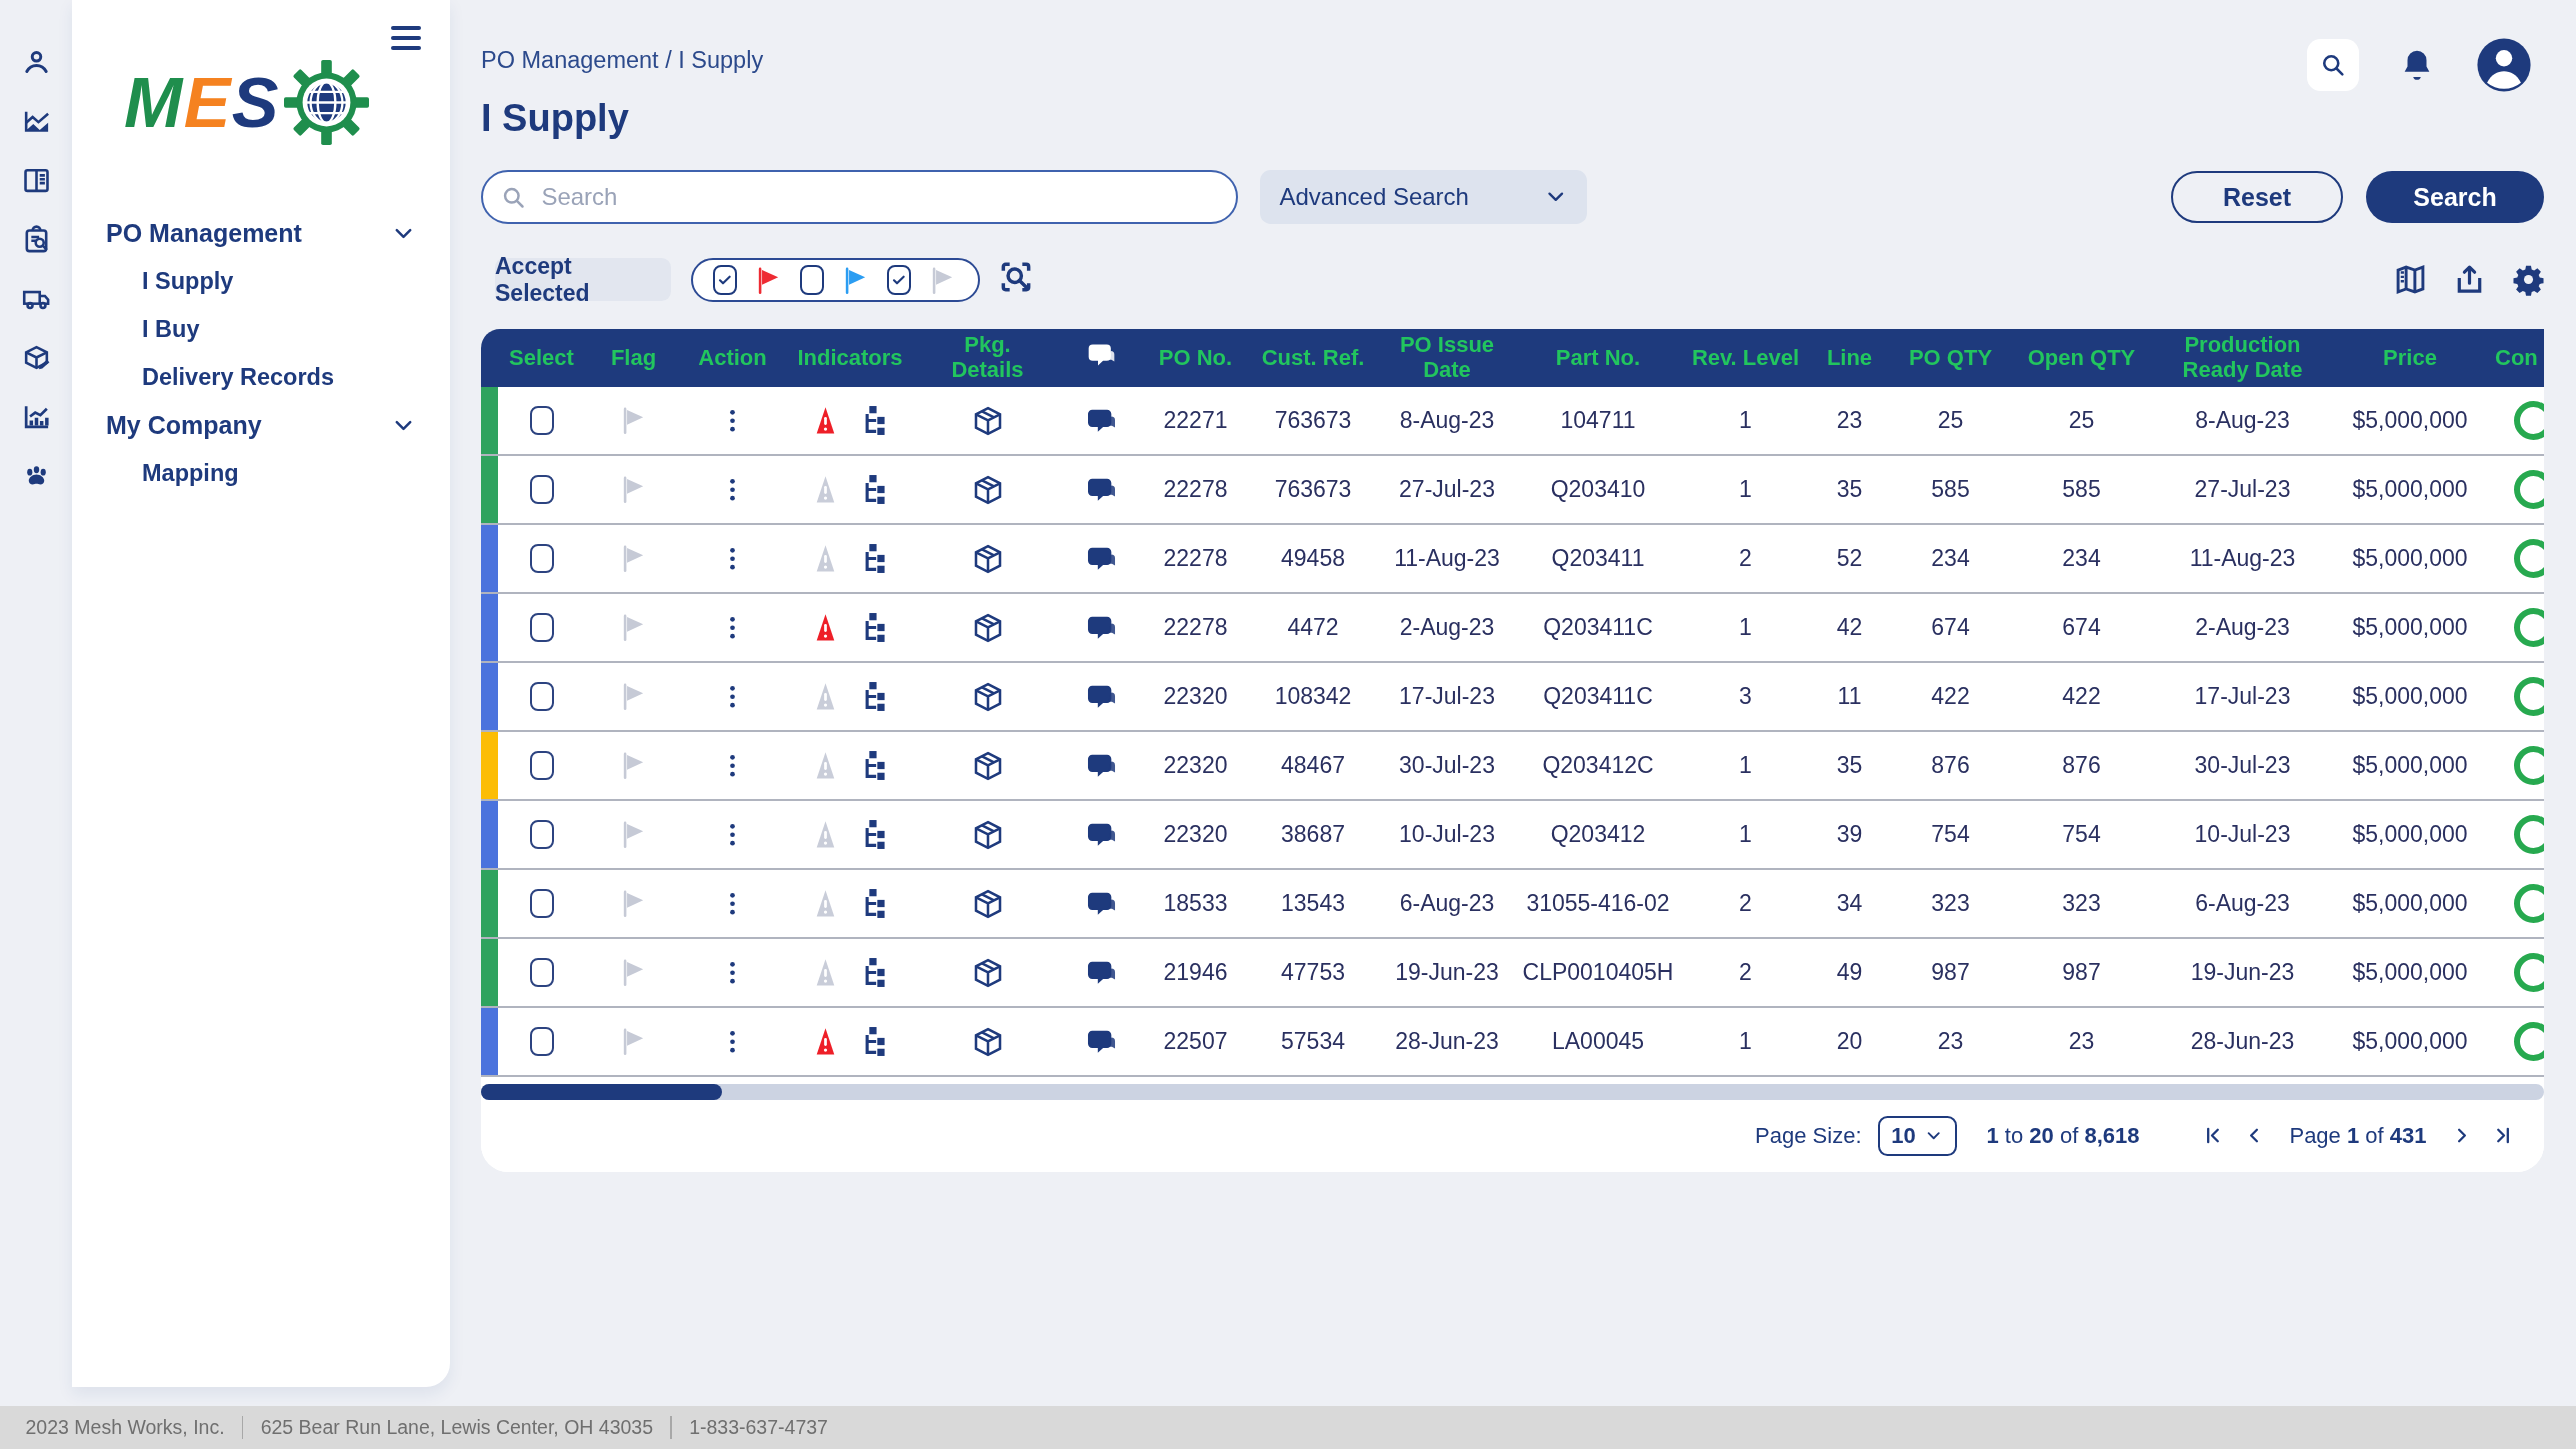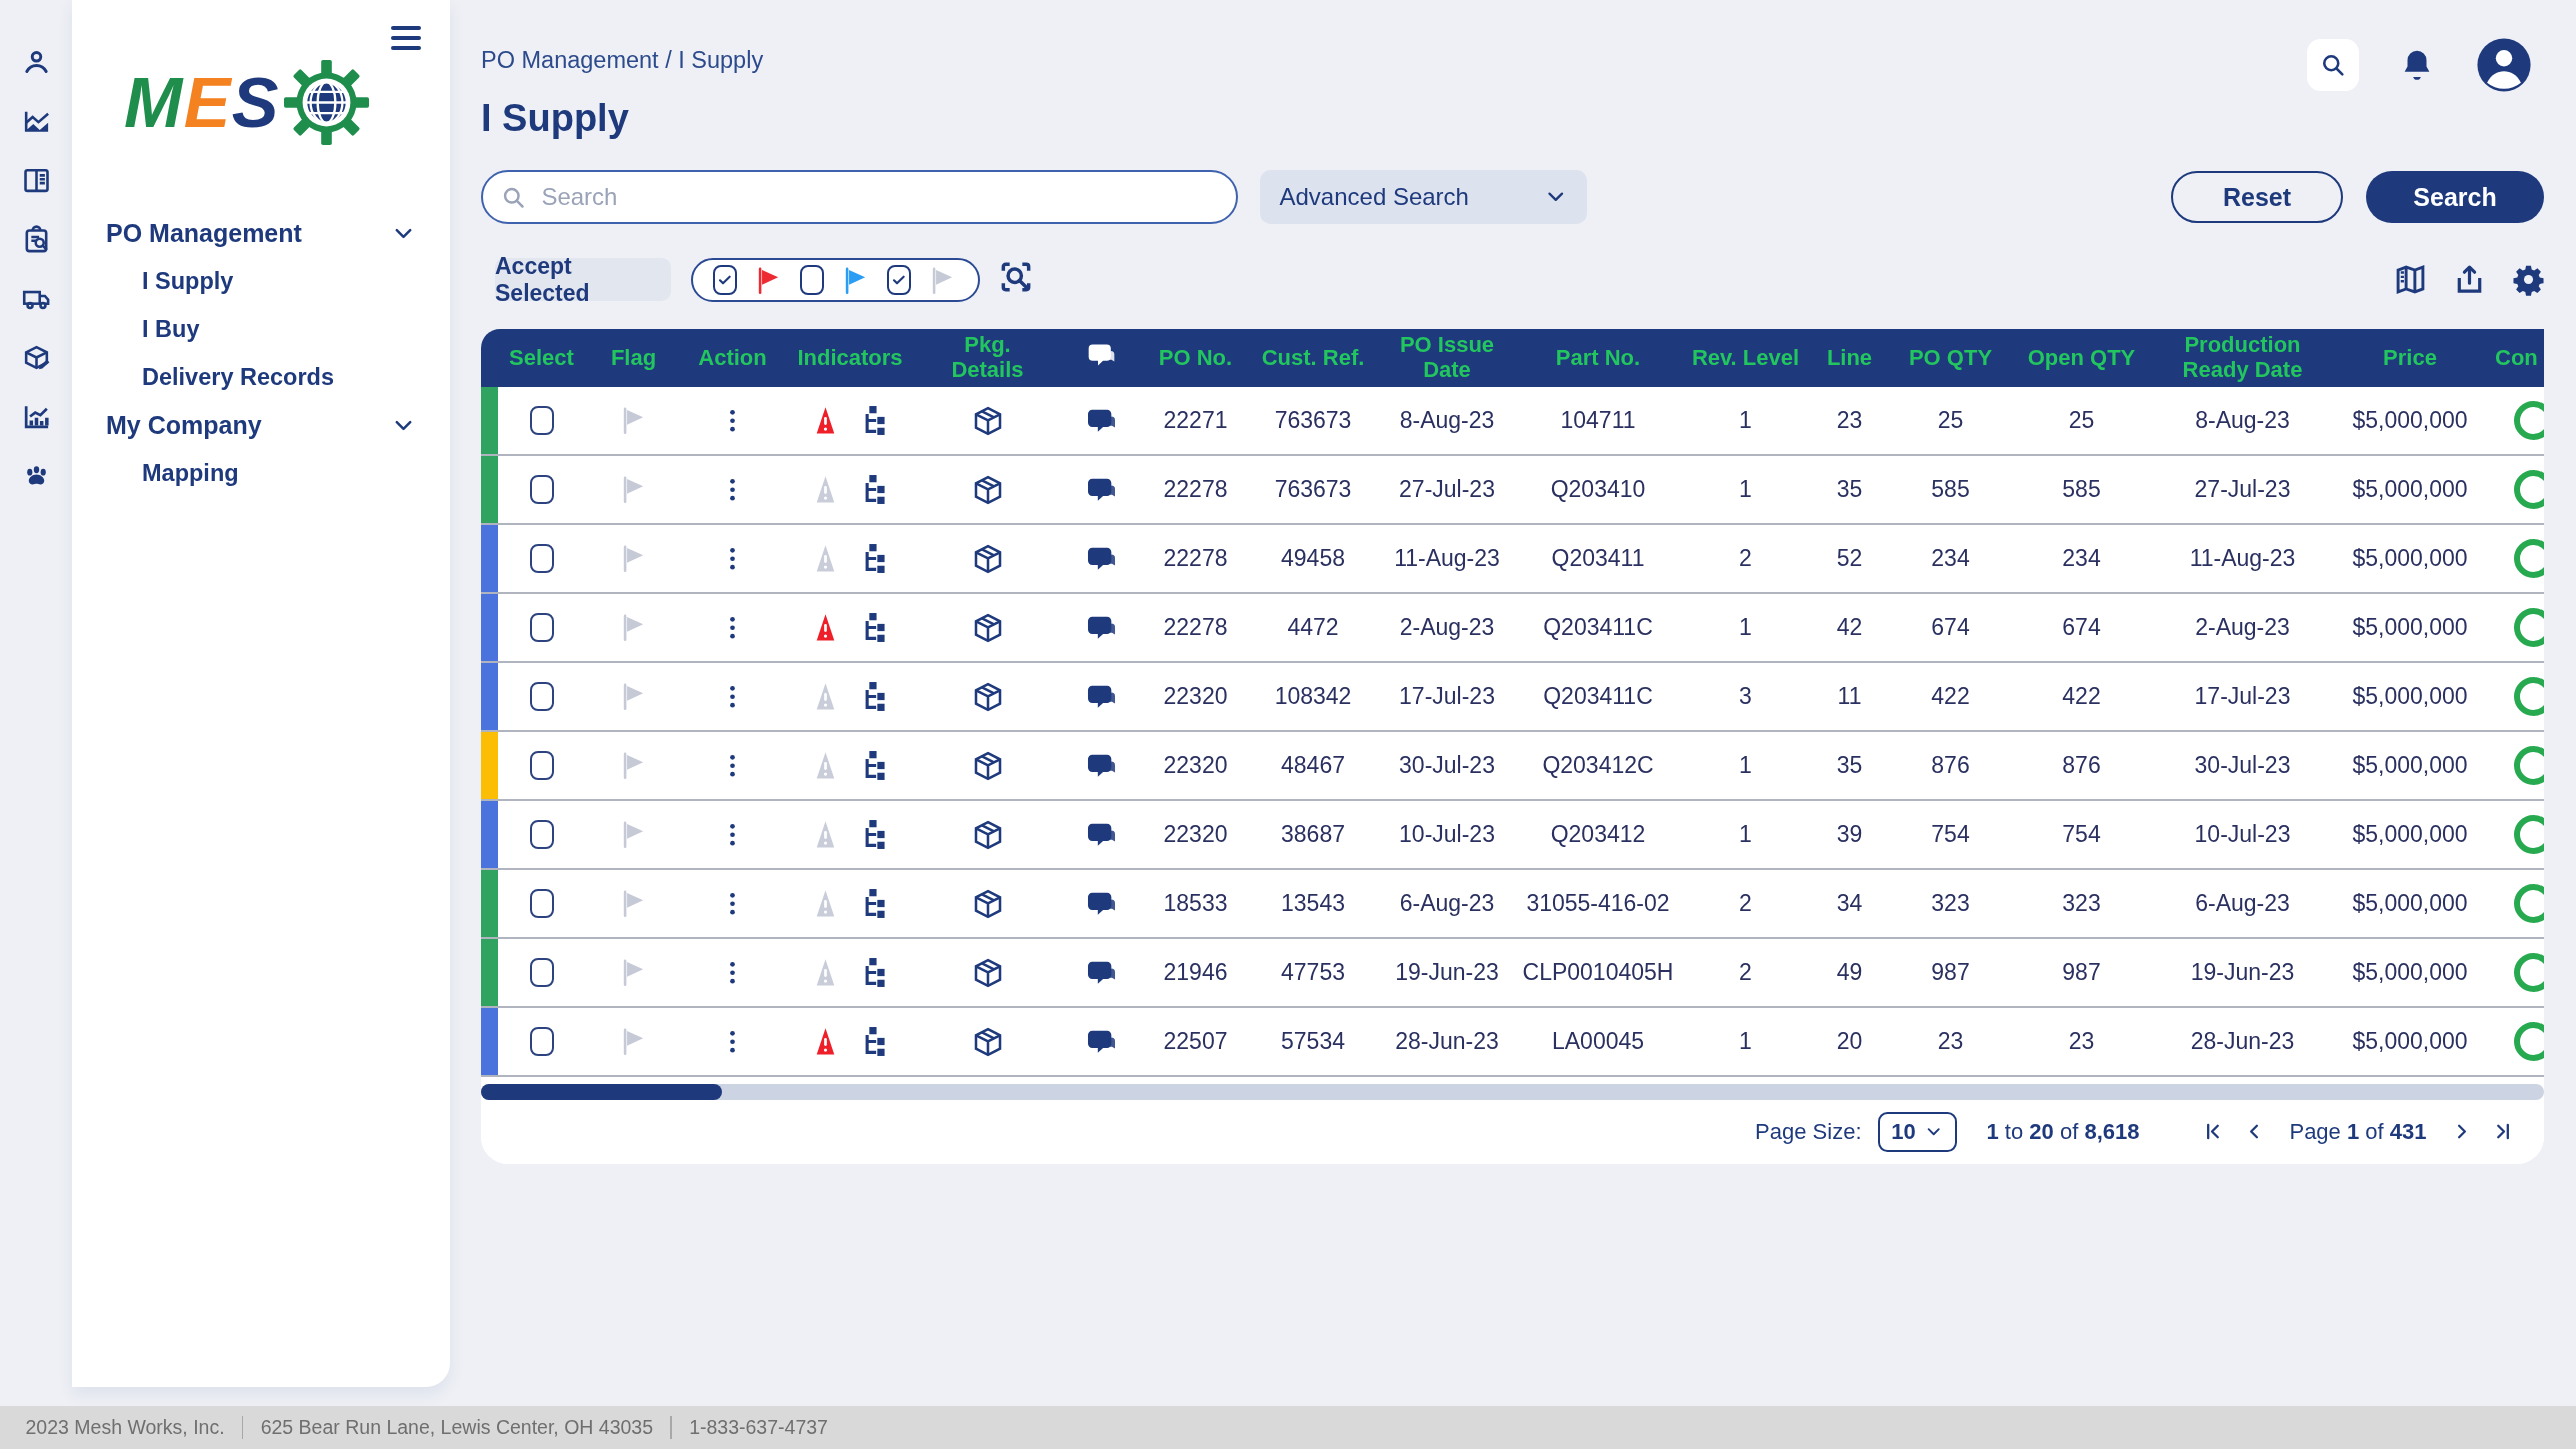--- a/index.html
+++ b/index.html
@@ -104,21 +104,21 @@
   .icon.warn{width:31px;height:31px;cursor:pointer}
   .icon.warn.red{color:var(--alert-red)} .icon.warn.gray{color:var(--alert-gray)}
   .icon.tree{width:31px;height:31px;color:var(--primary);margin-left:17.4px;cursor:pointer}
   .icon.cube{width:32px;height:32px;color:var(--primary);cursor:pointer}
   .icon.chat{width:31px;height:29.5px;color:var(--primary);cursor:pointer}
   .ring{width:39px;height:39px;border:6px solid var(--ring-green);border-radius:50%;margin-left:27px}
 
   .scrollbar{margin-top:6.7px;height:16px;width:2063px;background:var(--track);border-radius:8px;position:relative}
   .thumb{position:absolute;left:0;top:0;width:241px;height:16px;background:var(--primary);border-radius:8px;cursor:pointer}
 
-  .pagination{height:64px;display:flex;align-items:center;justify-content:flex-end;padding-right:29.5px;
+  .pagination{height:72px;display:flex;align-items:center;justify-content:flex-end;padding-right:29.5px;
               font-size:22px;color:var(--primary);background:#fff}
   .psize{width:79px;height:40px;border:2.3px solid var(--primary);border-radius:9.4px;display:flex;
          align-items:center;justify-content:center;gap:9.4px;margin-left:16px;font-weight:600;cursor:pointer}
   .psize .chev{width:17.4px;height:17.4px}
   .range{margin-left:30px;font-weight:400;white-space:pre-wrap}
   .range b,.ptext b{font-weight:700}
   .pager{margin-left:62px;display:flex;align-items:center;gap:19px}
   .pgbtn{width:23px;height:23px;color:var(--primary);cursor:pointer}
   .ptext{margin:0 4px;white-space:pre-wrap}
 

